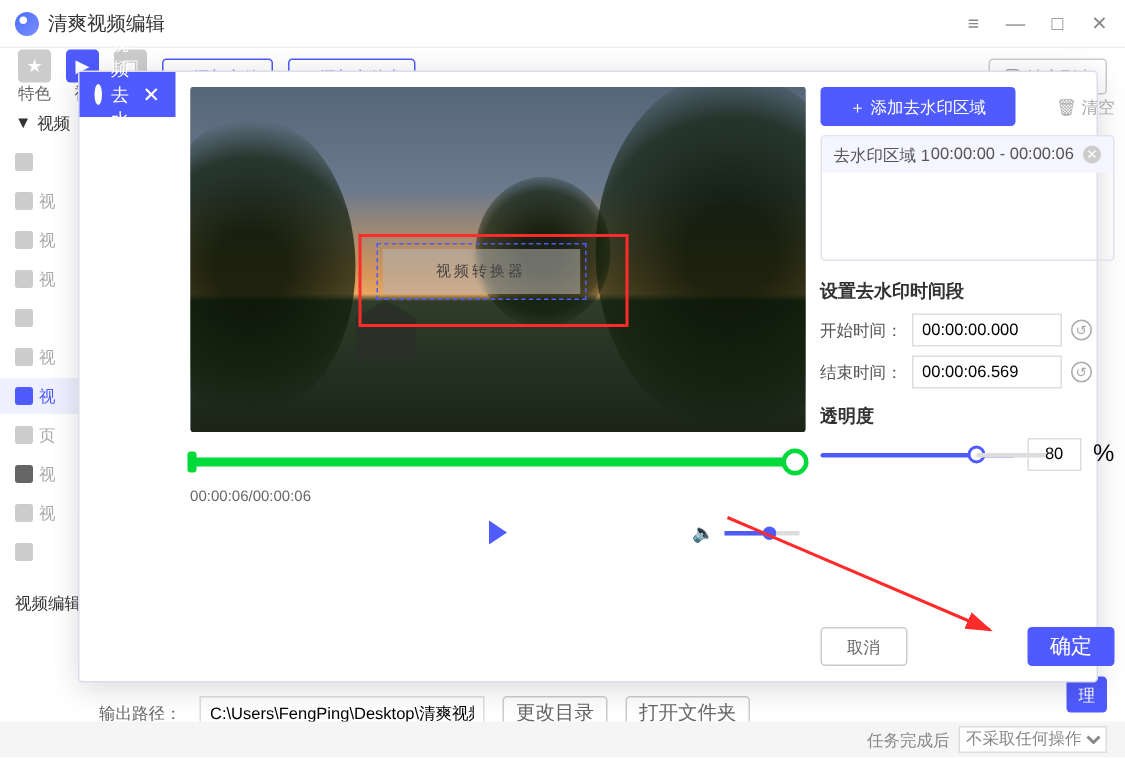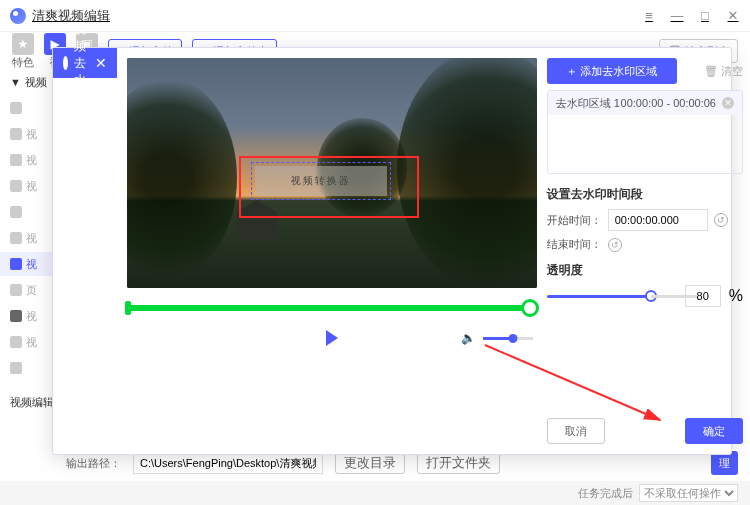--- a/index.html
+++ b/index.html
@@ -1,19 +1,19 @@
 <!DOCTYPE html>
 <html><head>
 <meta charset="utf-8">
 <style>
 * { margin: 0; padding: 0; box-sizing: border-box; font-family: "Microsoft YaHei", sans-serif; }
 body { width: 750px; height: 505px; background: #fff; overflow: hidden; position: relative; }
 
 .main-window { width: 100%; height: 100%; display: flex; flex-direction: column; }
-.title-bar { height: 32px; display: flex; align-items: center; padding: 12px 10px; justify-content: space-between; border-bottom: 1px solid #eee; text-decoration: underline; }
+.title-bar { height: 32px; display: flex; align-items: center; padding: 12px 10px; justify-content: space-between; border-bottom: 1px solid #eee; }
 .title-left { display: flex; align-items: center; gap: 6px; }
 .logo-circle { width: 16px; height: 16px; border-radius: 50%; background: linear-gradient(135deg, #4a6dff, #7b8fff); position: relative; }
 .logo-circle::after { content: ""; position: absolute; left: 3px; top: 3px; width: 5px; height: 5px; background: #fff; border-radius: 50%; }
 .app-title { font-size: 13px; color: #333; }
 .title-right { display: flex; gap: 14px; color: #888; font-size: 13px; }
 .win-btn { cursor: pointer; width: 14px; text-align: center; }
 
 .toolbar-row { height: 38px; display: flex; align-items: center; padding: 0 12px; gap: 8px; justify-content: space-between; }
 .toolbar-left { display: flex; gap: 10px; align-items: center; }
 .tab-icon { width: 22px; height: 22px; background: #4f5bff; border-radius: 3px; display: flex; align-items: center; justify-content: center; color: #fff; font-size: 12px; }
@@ -23,21 +23,21 @@
 .clear-list-btn { height: 24px; border: 1px solid #ccc; color: #888; background: #fff; border-radius: 3px; padding: 0 8px; font-size: 11px; cursor: pointer; }
 
 .sidebar { position: absolute; left: 0; top: 70px; width: 54px; height: 390px; display: flex; flex-direction: column; }
 .sidebar-item { height: 24px; display: flex; align-items: center; padding-left: 10px; color: #aaa; font-size: 11px; gap: 4px; margin-bottom: 2px; }
 .sidebar-item.section { color: #333; font-weight: 500; }
 .sidebar-item.active { background: #eef0ff; color: #4f5bff; }
 .side-icon { width: 12px; height: 12px; background: #ccc; border-radius: 2px; flex-shrink: 0; }
 .side-icon.dark { background: #666; }
 .side-icon.accent { background: #4f5bff; }
 
-.bottom-bar { position: absolute; left: 54px; right: 0; bottom: 24px; height: 36px; display: flex; align-items: center; padding: 0 12px; font-size: 11px; color: #666; gap: 12px; }
+.bottom-bar { position: absolute; left: 54px; right: 0; bottom: 12px; height: 36px; display: flex; align-items: center; padding: 0 12px; font-size: 11px; color: #666; gap: 12px; }
 .bottom-bar input { height: 22px; border: 1px solid #ddd; padding: 0 6px; font-size: 11px; width: 190px; }
 .bottom-btn { height: 22px; border: 1px solid #ccc; background: #fff; padding: 0 8px; font-size: 13px; color: #666; border-radius: 3px; }
 .process-btn { position: absolute; right: 12px; bottom: 30px; background: #4f5bff; color: #fff; border: none; height: 24px; padding: 0 8px; font-size: 11px; border-radius: 3px; }
 
 .status-bar { position: absolute; left: 0; right: 0; bottom: 0; height: 24px; background: #f5f5f5; display: flex; align-items: center; justify-content: flex-end; padding: 0 12px; font-size: 11px; color: #888; gap: 6px; }
 .status-select { border: 1px solid #ddd; font-size: 11px; height: 18px; color: #888; background: #fff; }
 
 
 .modal { position: absolute; left: 52px; top: 47px; width: 680px; height: 408px; background: #fff; border: 1px solid #dcdcea; border-radius: 3px; box-shadow: 0 4px 20px rgba(0,0,0,.15); display: flex; }
 .modal-header { height: 30px; background: #4f5bff; display: flex; align-items: center; justify-content: space-between; padding: 0 10px; color: #fff; font-size: 12px; }
@@ -88,21 +88,21 @@
 .opacity-row { display: flex; align-items: center; gap: 8px; margin-top: 6px; }
 .opacity-track { width: 130px; height: 3px; background: #4f5bff; position: relative; border-radius: 2px; }
 .opacity-track::after { content: ""; position: absolute; left: 80%; right: -20px; height: 3px; background: #ddd; top: 0; }
 .opacity-knob { position: absolute; left: 80%; top: -5px; width: 12px; height: 12px; border-radius: 50%; background: #fff; border: 2px solid #4f5bff; transform: translateX(-50%); }
 .opacity-input { width: 36px; height: 22px; border: 1px solid #ddd; text-align: center; font-size: 11px; }
 .checkbox-row { display: flex; align-items: center; gap: 4px; margin-top: 12px; font-size: 11px; color: #bbb; }
 .checkbox-row input { width: 12px; height: 12px; }
 
 .modal-footer { display: flex; justify-content: space-between; gap: 26px; margin-top: auto; }
 .btn-cancel { height: 26px; width: 58px; border: 1px solid #ccc; background: #fff; color: #666; font-size: 11px; border-radius: 3px; cursor: pointer; }
-.btn-confirm { height: 26px; width: 58px; background: #4f5bff; color: #fff; border: none; font-size: 11px; border-radius: 3px; cursor: pointer; }
+.btn-confirm { height: 26px; width: 58px; background: #4f5bff; color: #fff; border: none; font-size: 14px; border-radius: 3px; cursor: pointer; }
 
 .arrow-annot { position: absolute; left: 480px; top: 340px; pointer-events: none; }
 </style>
 </head>
 <body>
 
 <div class="main-window">
   <div class="title-bar">
     <div class="title-left">
       <div class="logo-circle"></div>
@@ -224,20 +224,21 @@
         <div class="red-rect"></div>
         <div class="blue-rect"></div>
         <div class="watermark-blur">视频转换器</div>
       </div>
       <div class="scrubber">
         <div class="scrub-track">
           <div class="scrub-handle-l"></div>
           <div class="scrub-handle-r"></div>
         </div>
       </div>
+      <div class="time-line">00:00:06/00:00:06</div>
       <div class="play-controls">
         <div class="play-btn"></div>
         <div class="volume-wrap">
           <span class="vol-icon">🔈</span>
           <div class="vol-track">
               <div class="vol-fill"></div>
               <div class="vol-knob"></div>
             </div>
         </div>
       </div>
@@ -259,20 +260,21 @@
       </div>
 
       <div class="section-title">设置去水印时间段</div>
       <div class="field-row">
         <span>开始时间：</span>
         <input value="00:00:00.000" style="">
         <span class="reset-icon">↺</span>
       </div>
       <div class="field-row">
         <span>结束时间：</span>
+        <input value="00:00:06.569" style="">
         <span class="reset-icon">↺</span>
       </div>
 
       <div class="section-title" style="margin-top:10px">透明度</div>
       <div class="opacity-row">
         <div class="opacity-track">
             <div class="opacity-knob"></div>
           </div>
         <input class="opacity-input" value="80" style="">
         <span>%</span>

